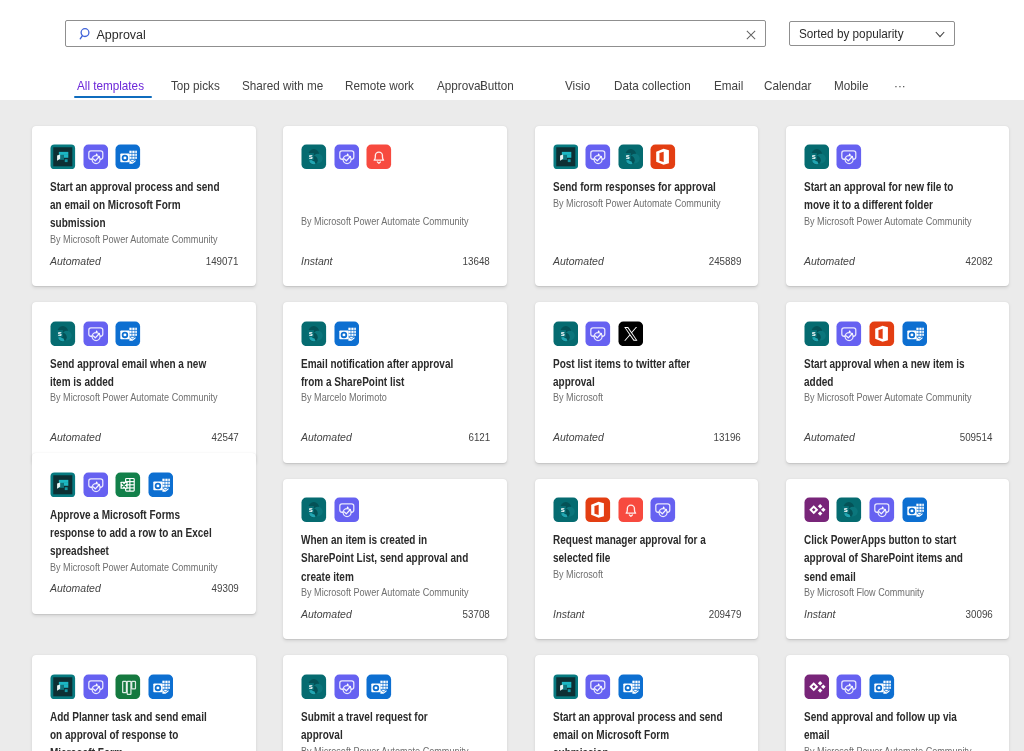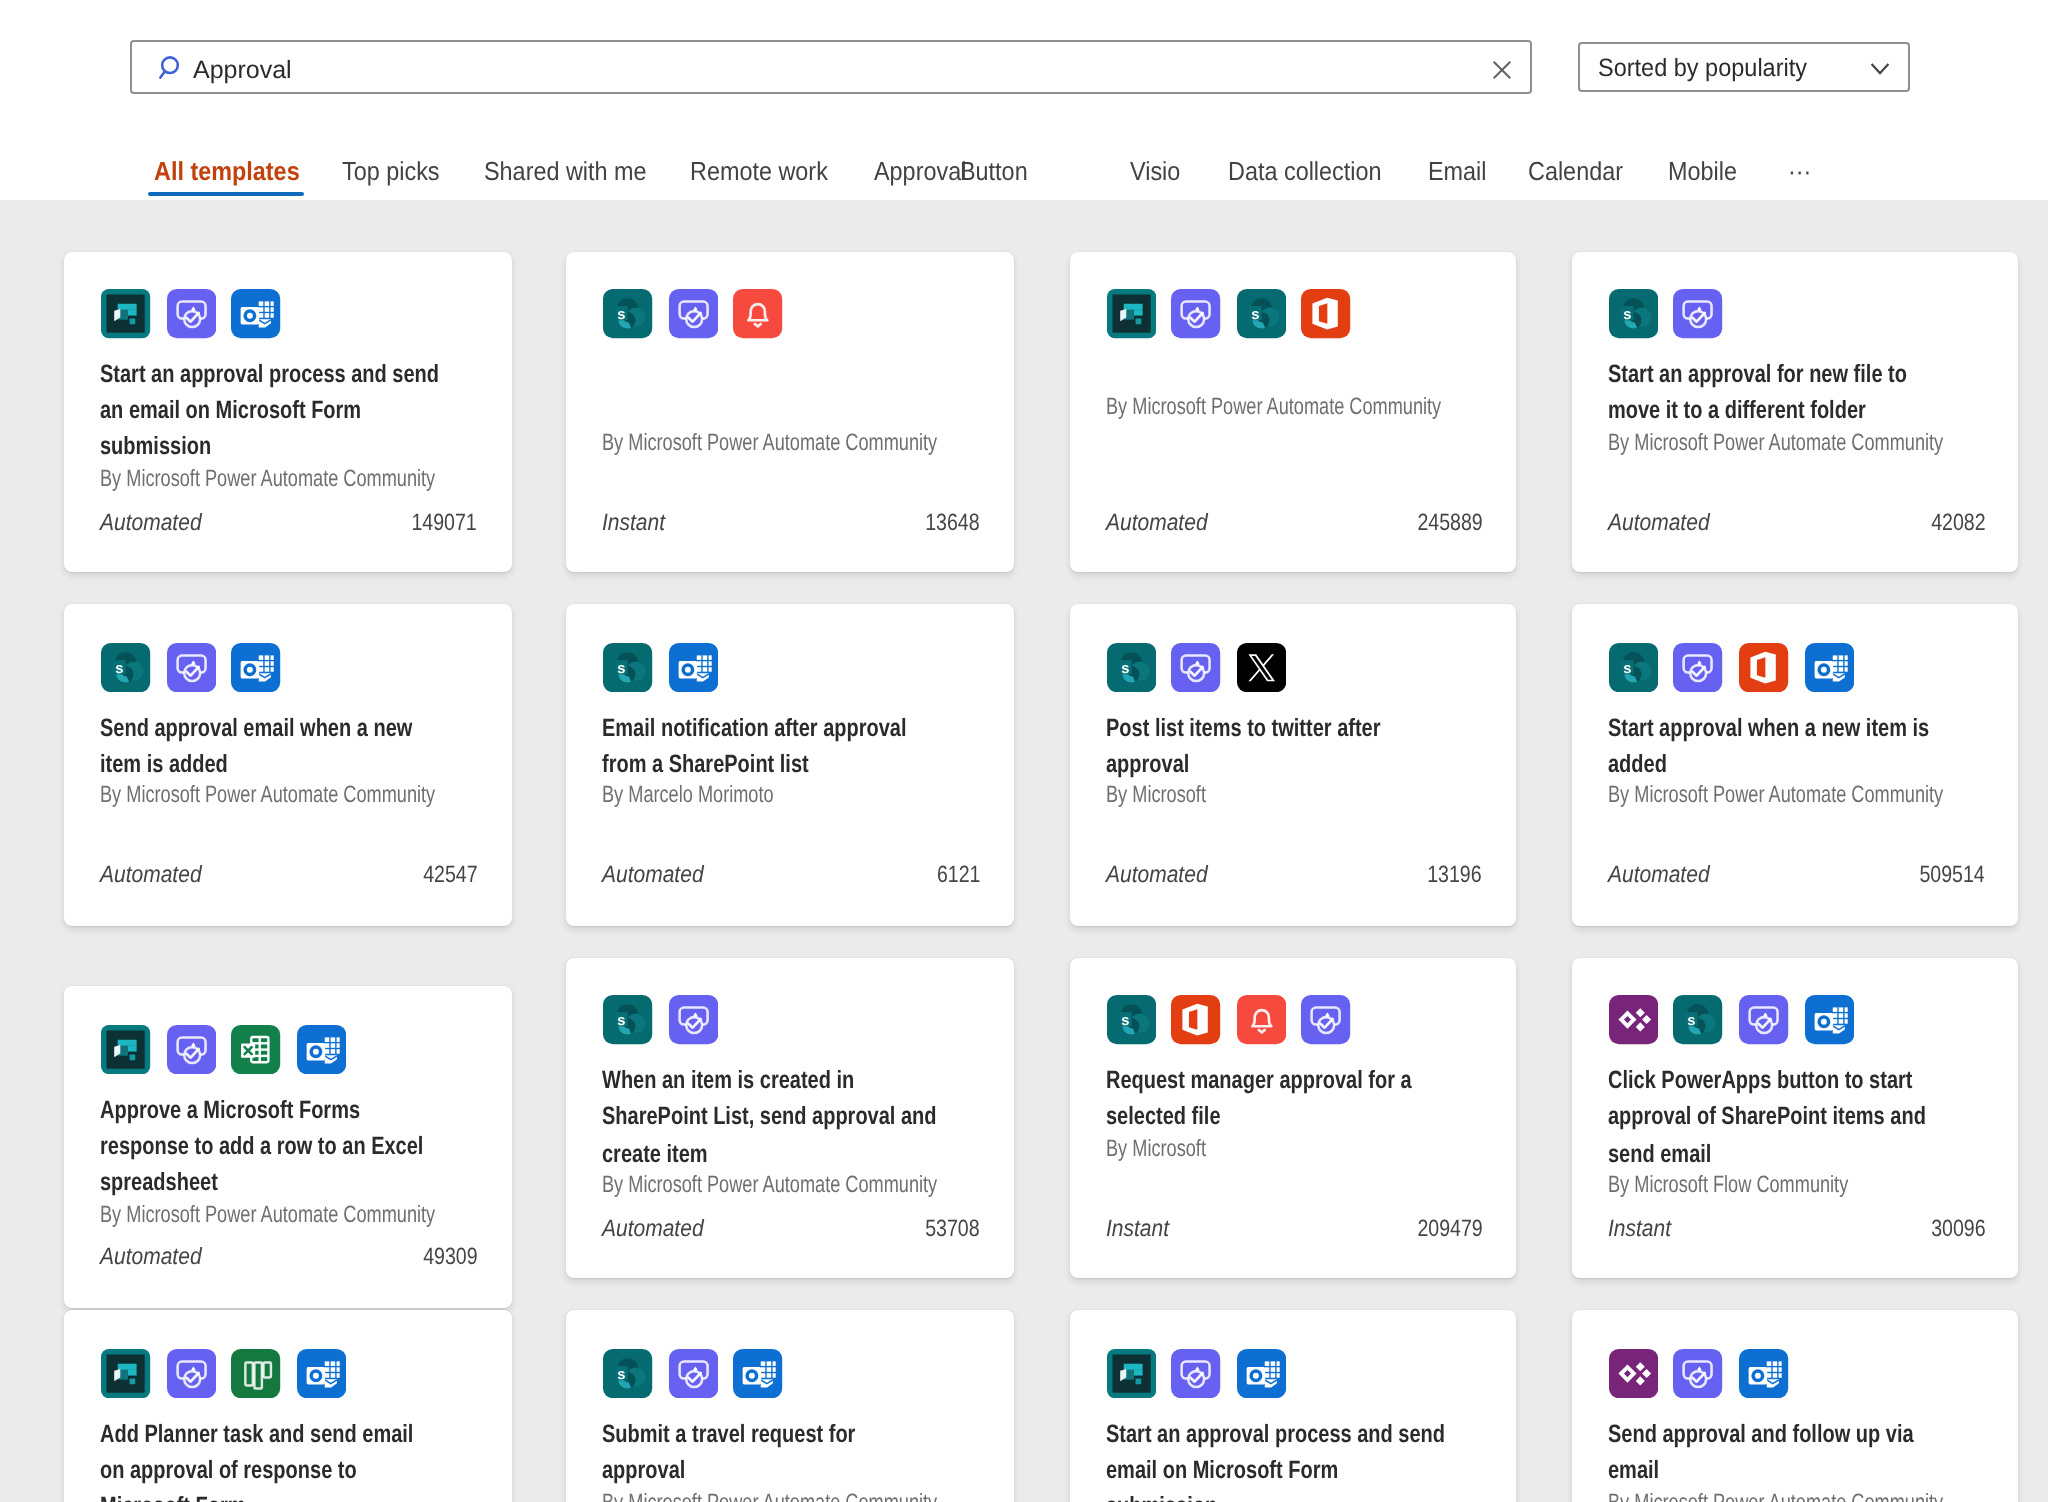--- a/index.html
+++ b/index.html
@@ -9,21 +9,21 @@
   border:1px solid #8f8f8f; border-radius:2px; background:#fff; }
 .search svg.mag { position:absolute; left:13px; top:6px; }
 .search .txt { position:absolute; left:31px; top:6.5px; font-size:12.5px; color:#2b2b2b; }
 .search svg.clx { position:absolute; right:8px; top:7.5px; }
 .sort { position:absolute; left:788.5px; top:21px; width:166.5px; height:24.5px;
   border:1px solid #8f8f8f; border-radius:2px; background:#fff; }
 .sort .txt { position:absolute; left:9px; top:5px; font-size:12.5px; color:#2b2b2b; display:inline-block; transform:scaleX(0.94); transform-origin:0 0; white-space:nowrap; }
 .sort svg { position:absolute; right:9px; top:9px; }
 .tab { position:absolute; top:78px; font-size:13px; color:#424242; }
 .tab .t { display:inline-block; transform:scaleX(0.9); transform-origin:0 50%; white-space:nowrap; }
-.tab.sel { font-weight:bold; color:#c2410c;text-align:center; }
+.tab.sel { font-weight:normal; color:#6d28d9;text-align:center; }
 .underline { position:absolute; left:73.5px; top:95.5px; width:78.5px; height:2.6px;
   background:#0f6cbd; border-radius:2px; }
 .card { position:absolute; width:223.5px; height:160.5px; background:#fff;
   border-radius:4px; box-shadow:0 1.6px 3.6px rgba(0,0,0,0.10), 0 0.3px 0.9px rgba(0,0,0,0.08); }
 .icons { position:absolute; left:18px; top:18.5px; height:26px; }
 .icons svg.ic { width:25.6px; height:25.6px; margin-right:7px; vertical-align:top; }
 .title { position:absolute; left:18px; top:52.5px; font-size:12.5px; font-weight:bold;
   color:#2b2b2b; line-height:18.2px; }
 .title .tl { display:inline-block; transform:scaleX(0.8); transform-origin:0 50%; white-space:nowrap; }
 .by { position:absolute; left:18px; font-size:11.8px; color:#6f6f6f; }
@@ -153,20 +153,21 @@
         <circle cx="13" cy="10.6" r="5.4" fill="#045257"></circle>
         <circle cx="17.2" cy="14.8" r="4.9" fill="#0b767c"></circle>
         <circle cx="12.6" cy="16.4" r="4.4" fill="#045257"></circle>
         <path d="M8.3 15.6 a4.4 4.4 0 0 0 6.5 4.4 l-1.3-2.6 a2.2 2.2 0 0 1-2.6-2.1 z" fill="#22a6b2"></path>
         <rect x="6.6" y="9.2" width="6.4" height="7.2" fill="#077077"></rect>
         <text x="7.8" y="15.6" font-family="Liberation Sans, sans-serif" font-size="7.5" font-weight="bold" fill="#ffffff">s</text>
       </svg><svg class="ic" viewBox="0 0 26 26">
         <rect x="0.5" y="0.5" width="25" height="25" rx="5" fill="#e33e12"></rect>
         <path fill-rule="evenodd" fill="#fff" d="M13.8 4.9 L19.2 6.4 V19.6 L13.8 21.1 L6.3 18.1 V7.9 Z M9.6 9.1 V16.9 L13.9 18.2 V7.8 Z"></path>
       </svg></div>
+    <div class="title"><span class="tl">Send form responses for approval</span></div>
     <div class="by" style="top:70.2px"><span class="t">By Microsoft Power Automate Community</span></div>
     <div class="foot">
       <span class="fl"><span class="t">Automated</span></span>
       <span class="fr"><span class="t">245889</span></span>
     </div>
   </div>
 <div class="card" style="left:785.9px;top:125.5px">
     <div class="icons"><svg class="ic" viewBox="0 0 26 26">
         <rect x="0.5" y="0.5" width="25" height="25" rx="5" fill="#056b70"></rect>
         <circle cx="13" cy="10.6" r="5.4" fill="#045257"></circle>
@@ -325,21 +326,21 @@
         <rect x="5.4" y="9.7" width="9.4" height="8.8" rx="0.8" fill="#fff"></rect>
         <circle cx="10.1" cy="14.1" r="2.4" fill="none" stroke="#0d6fd1" stroke-width="1.8"></circle>
       </svg></div>
     <div class="title"><span class="tl">Start approval when a new item is</span><br><span class="tl">added</span></div>
     <div class="by" style="top:88.4px"><span class="t">By Microsoft Power Automate Community</span></div>
     <div class="foot">
       <span class="fl"><span class="t">Automated</span></span>
       <span class="fr"><span class="t">509514</span></span>
     </div>
   </div>
-<div class="card" style="left:32px;top:493px">
+<div class="card" style="left:32px;top:453px">
     <div class="icons"><svg class="ic" viewBox="0 0 26 26">
         <rect x="0.5" y="0.5" width="25" height="25" rx="4" fill="#077a80"></rect>
         <rect x="3.3" y="3.3" width="19.4" height="19.4" fill="#0d3034"></rect>
         <rect x="9" y="8" width="9.6" height="3.1" fill="#1cb7c3"></rect>
         <rect x="14.2" y="11.1" width="4.4" height="2.9" fill="#1cb7c3"></rect>
         <rect x="9" y="11.1" width="5.2" height="5" fill="#11747c"></rect>
         <rect x="15" y="15.5" width="2.9" height="2.9" fill="#1599a5"></rect>
         <path d="M7.2 11.6 l3.1-0.9 v4.3 l-3.1 1.9 z" fill="#e8f6f5"></path>
       </svg><svg class="ic" viewBox="0 0 26 26">
         <rect x="0.5" y="0.5" width="25" height="25" rx="5" fill="#6661f1"></rect>

